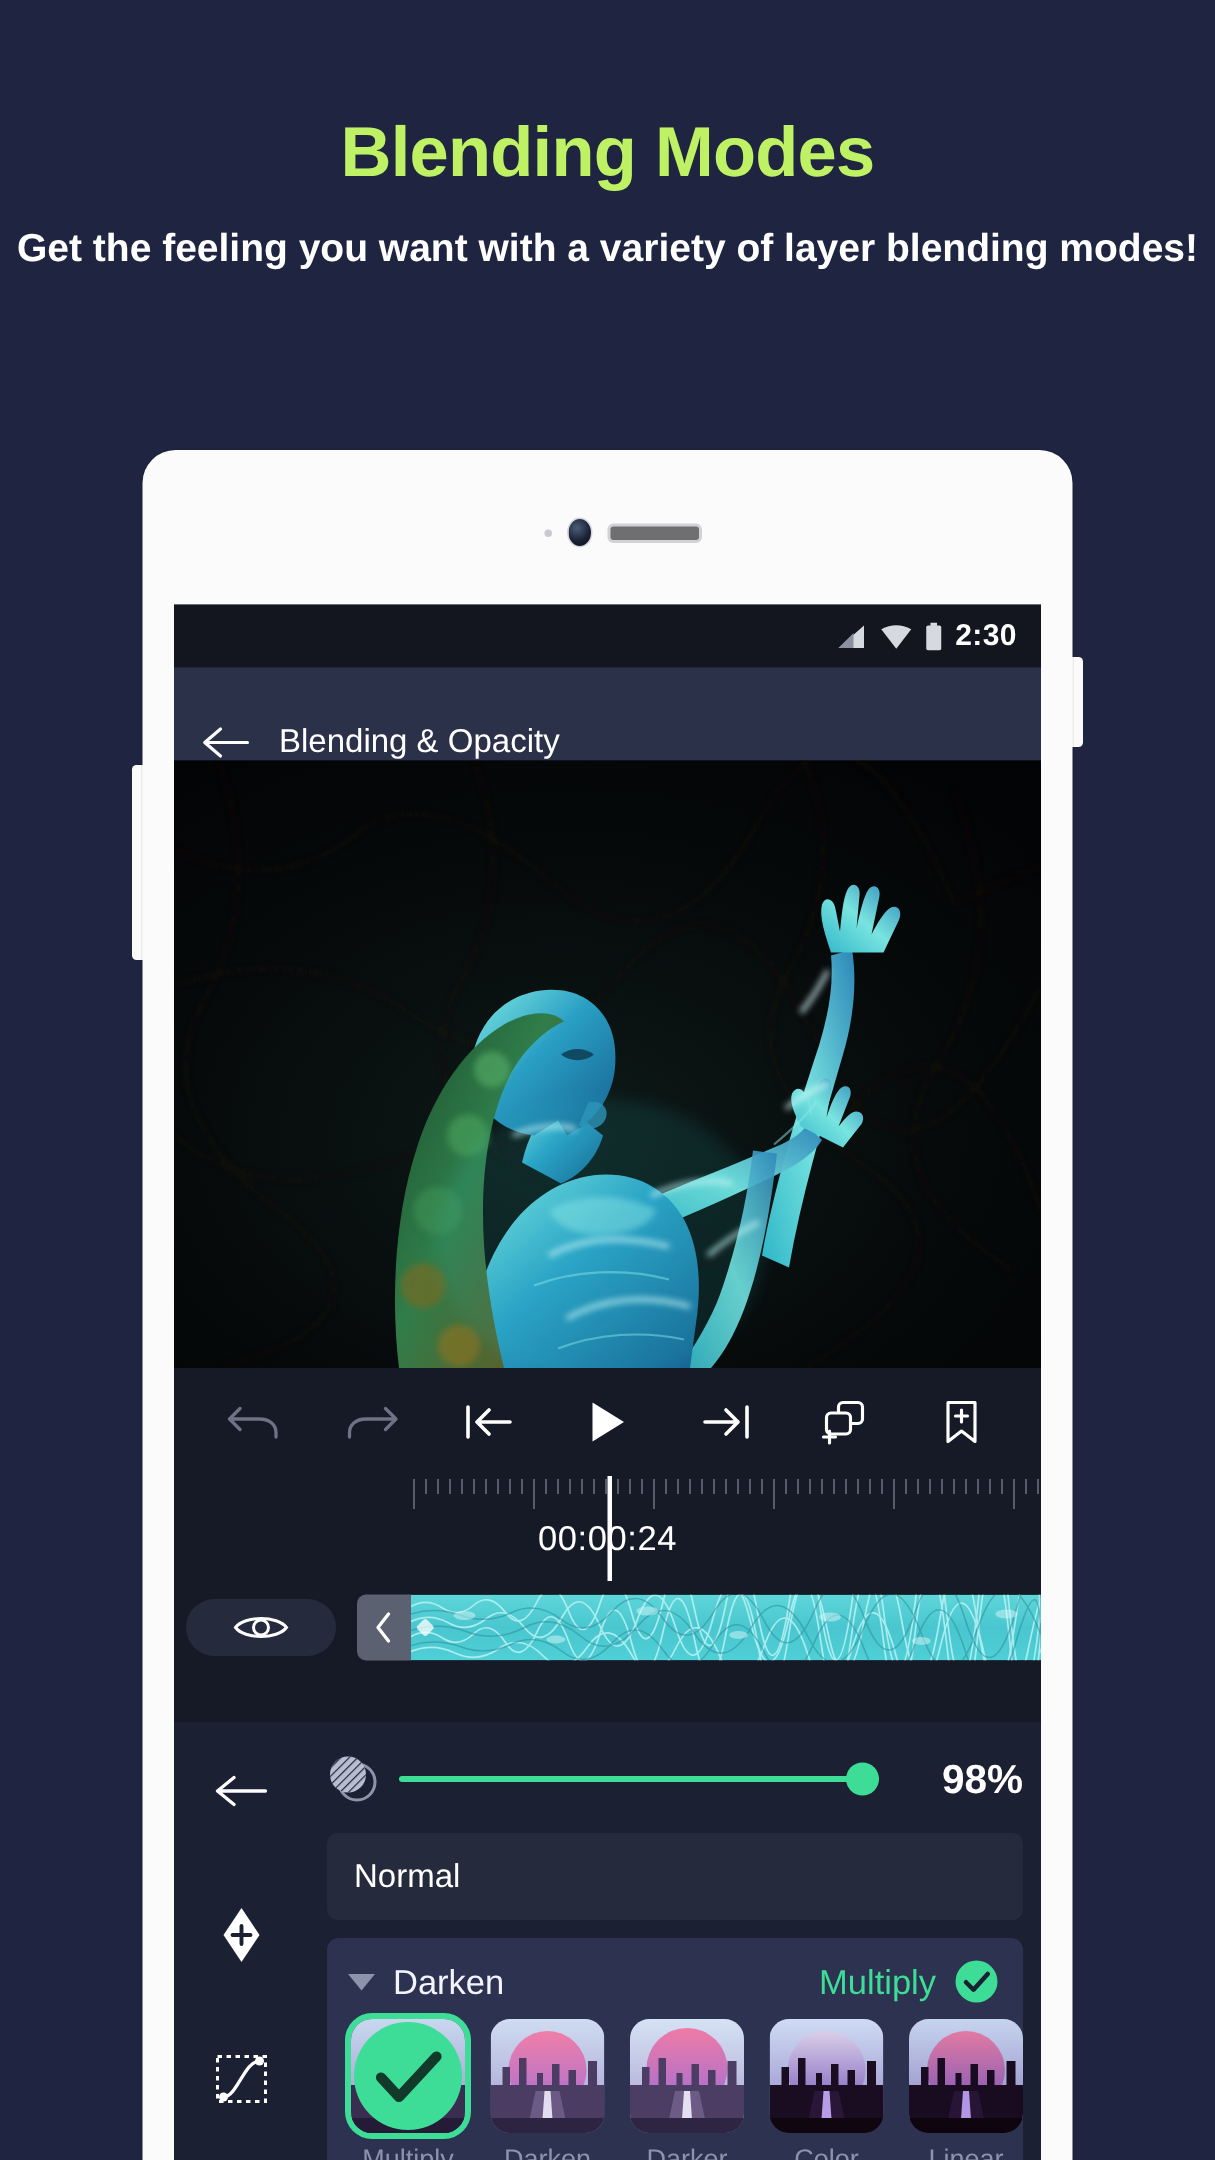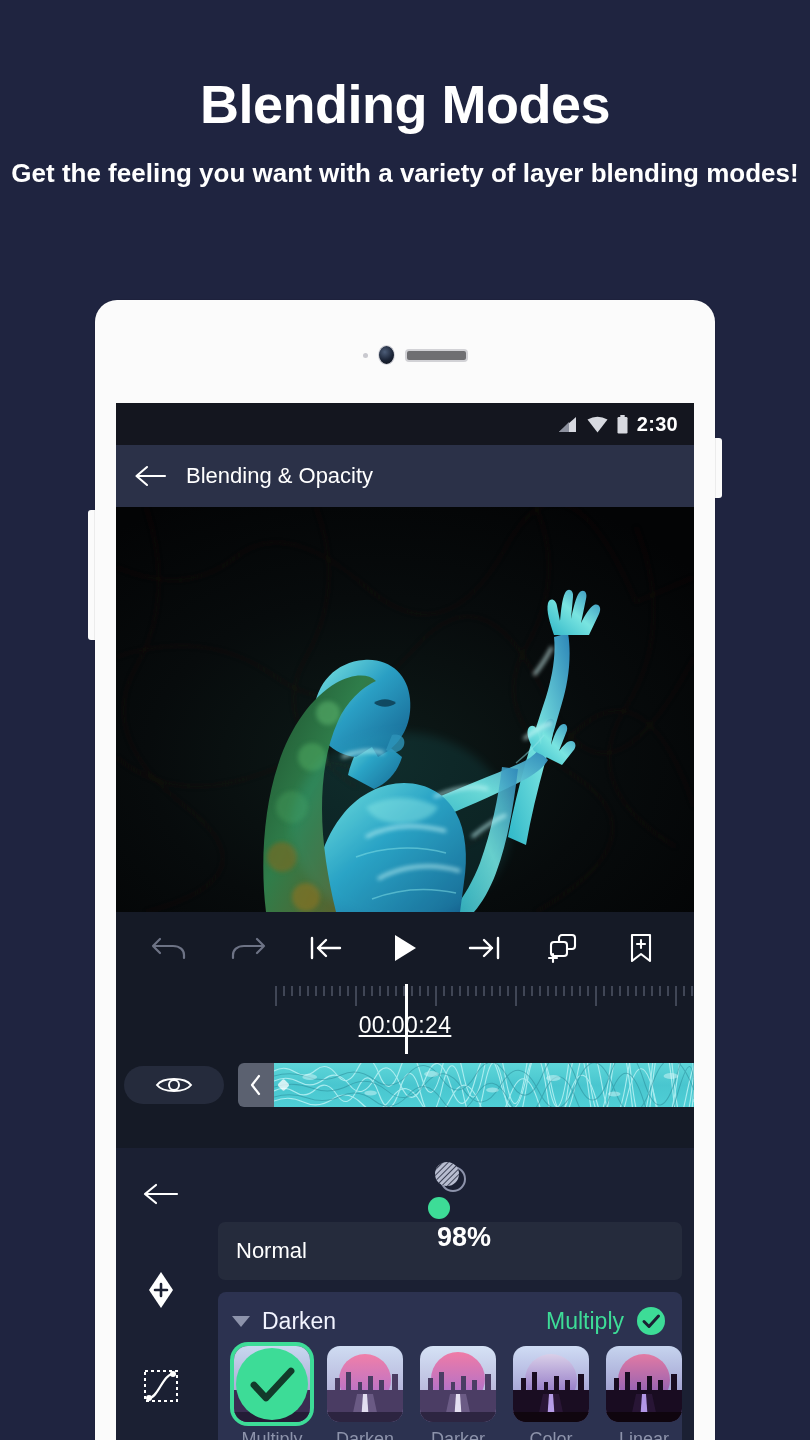--- a/index.html
+++ b/index.html
@@ -7,22 +7,22 @@
     width:810px; height:1440px; overflow:hidden;
     background:#1f2440;
     font-family:"Liberation Sans", sans-serif;
   }
   #root{ position:relative; width:810px; height:1440px; background:#1f2440; }
 
   
   .promo{ position:absolute; left:0; top:0; width:810px; text-align:center; }
   .promo-title{
     margin-top:76px;
-    font-size:54px; font-weight:bold; letter-spacing:-0.5px;
-    color:#ffffff; line-height:1.05;
+    font-size:47px; font-weight:bold; letter-spacing:-0.5px;
+    color:#bef264; line-height:1.05;
   }
   .promo-sub{
     margin-top:22px;
     font-size:26px; color:#ffffff; line-height:1.42; font-weight:700;
   }
 
   
   .phone{
     position:absolute; left:95px; top:300px;
     width:620px; height:1140px;
@@ -65,42 +65,42 @@
     height:42px; background:#14161f; display:flex; align-items:center;
     justify-content:flex-end; padding-right:16px; gap:9px;
   }
   .sb-sig{ width:20px; height:17px; }
   .sb-wifi{ width:21px; height:17px; }
   .sb-bat{ width:11px; height:19px; }
   .sb-time{ color:#fff; font-size:20px; font-weight:bold; letter-spacing:.3px; }
 
   
   .appbar{
-    height:62px; background:#2b3148; display:flex; align-items:center;
+    height:62px; background:#2b3148; display:flex; align-items:flex-end;
     padding-left:18px; gap:19px;
   }
   .appbar-title{ color:#fff; font-size:22px; }
 
   
   .preview{ position:relative; width:578px; height:405px; background:#05070a; overflow:hidden; }
   .preview svg{ display:block; width:100%; height:100%; }
 
   
   .toolbar{
     height:72px; background:#151a26; display:flex; align-items:center;
     justify-content:space-around; padding:0 14px;
   }
   .tb-btn{ display:flex; align-items:center; justify-content:center; width:52px; height:48px; }
 
   
   .ruler{ position:relative; height:70px; background:#151a26; overflow:hidden; }
   .ruler-ticks{ position:absolute; left:0; top:0; width:578px; height:30px; }
   .timecode{
     position:absolute; left:0; top:28px; width:578px; text-align:center;
-    color:#fff; font-size:23px; letter-spacing:.4px;text-decoration:underline;
+    color:#fff; font-size:23px; letter-spacing:.4px;
   }
   .playhead{
     position:absolute; left:289px; top:0; width:3px; height:125px;
     background:#ffffff; z-index:9;
   }
 
   
   .trackrow{ position:relative; height:62px; background:#151a26; display:flex; align-items:center; }
   .eye-pill{
     margin-left:8px; width:100px; height:38px; border-radius:19px;
@@ -120,21 +120,21 @@
 
   
   .panel{ display:flex; height:302px; }
   .railcol{
     width:107px; background:#1b2033; display:flex; flex-direction:column;
     align-items:center; padding-top:24px; gap:52px;
   }
   .rail-btn{ width:48px; height:44px; display:flex; align-items:center; justify-content:center; }
 
   .panelbody{ flex:1; background:#1b2033; padding:12px 12px 0 12px; }
-  .opacity-row{ display:flex; align-items:center; height:52px; gap:14px;flex-direction:column; }
+  .opacity-row{ display:flex; align-items:center; height:52px; gap:14px; }
   .opacity-icon{ width:34px; height:34px; flex:0 0 34px; }
   .slider{ flex:1; position:relative; height:20px; display:flex; align-items:center; }
   .slider-track{ position:absolute; left:0; right:0; height:4px; border-radius:2px; background:#3ddc97; }
   .slider-knob{
     position:absolute; right:0; width:22px; height:22px; border-radius:50%;
     background:#3ddc97;
   }
   .opacity-val{ color:#fff; font-size:27px; font-weight:bold; min-width:82px; text-align:right; }
 
   .mode-field{

